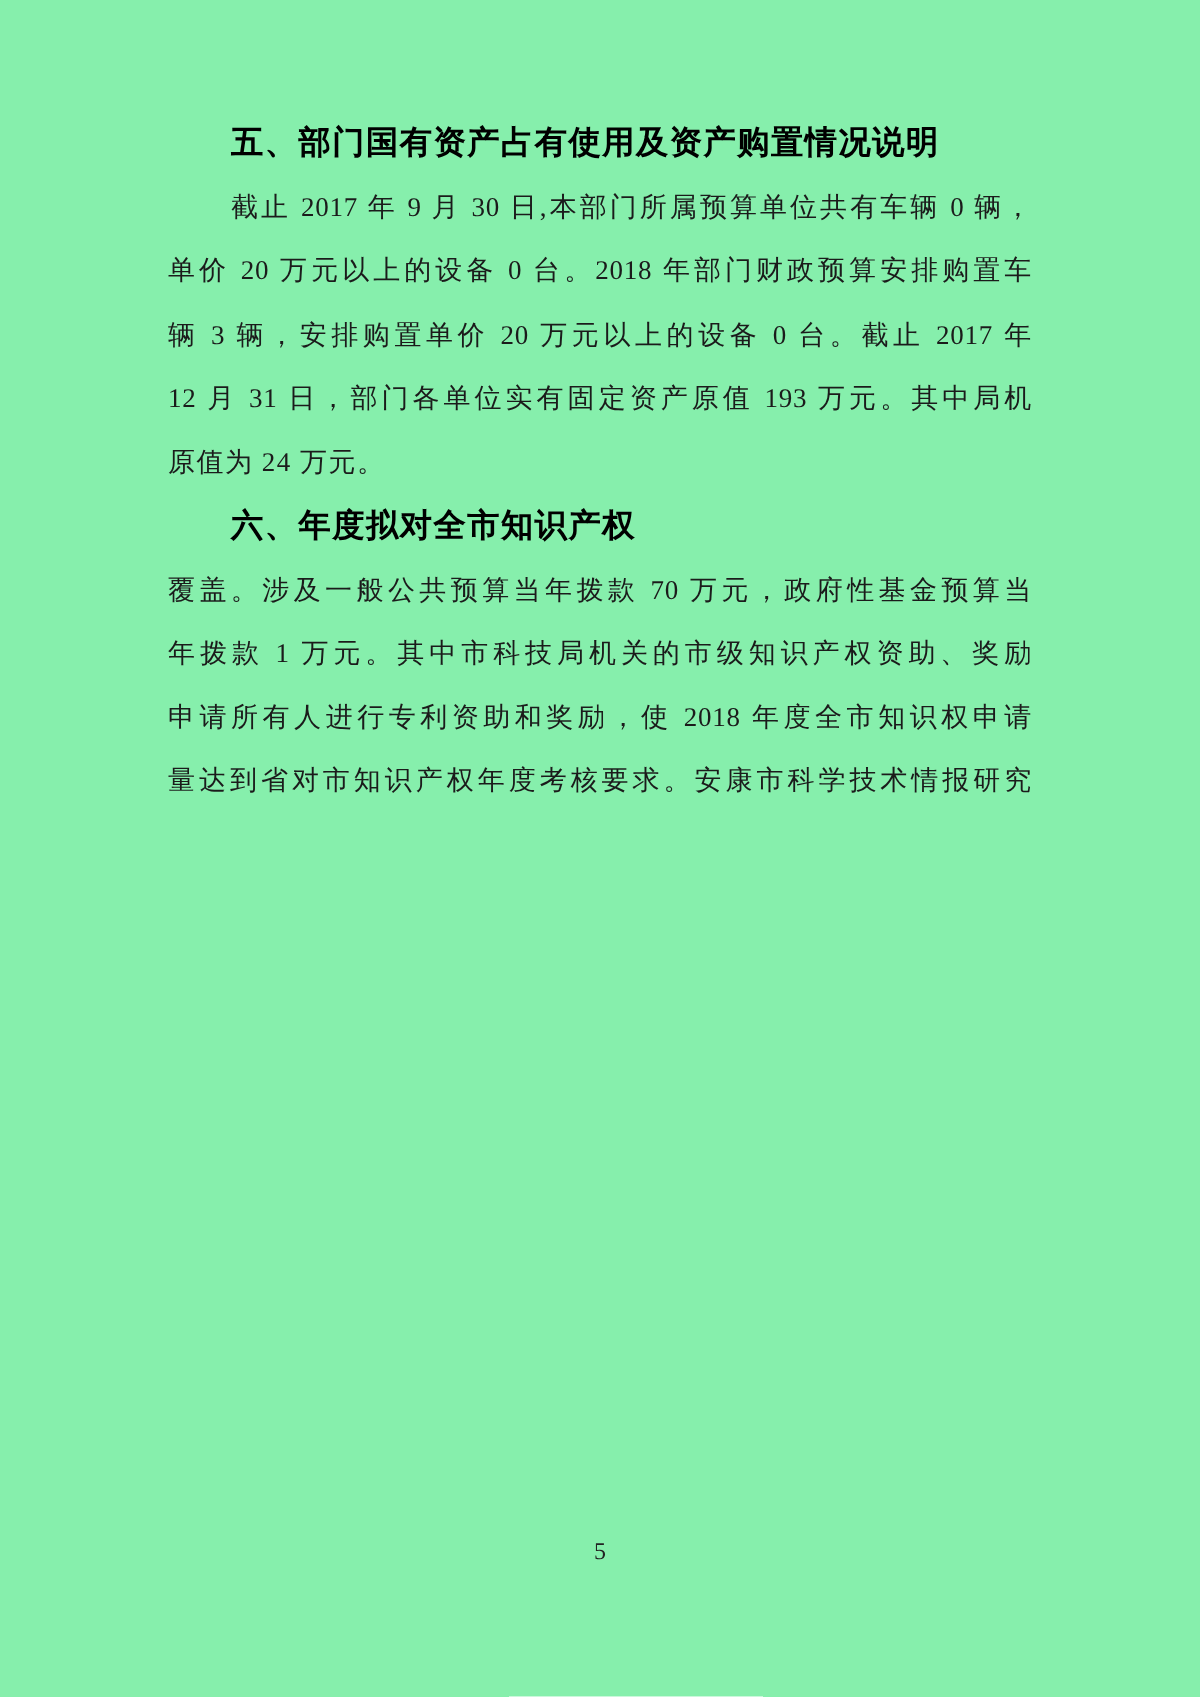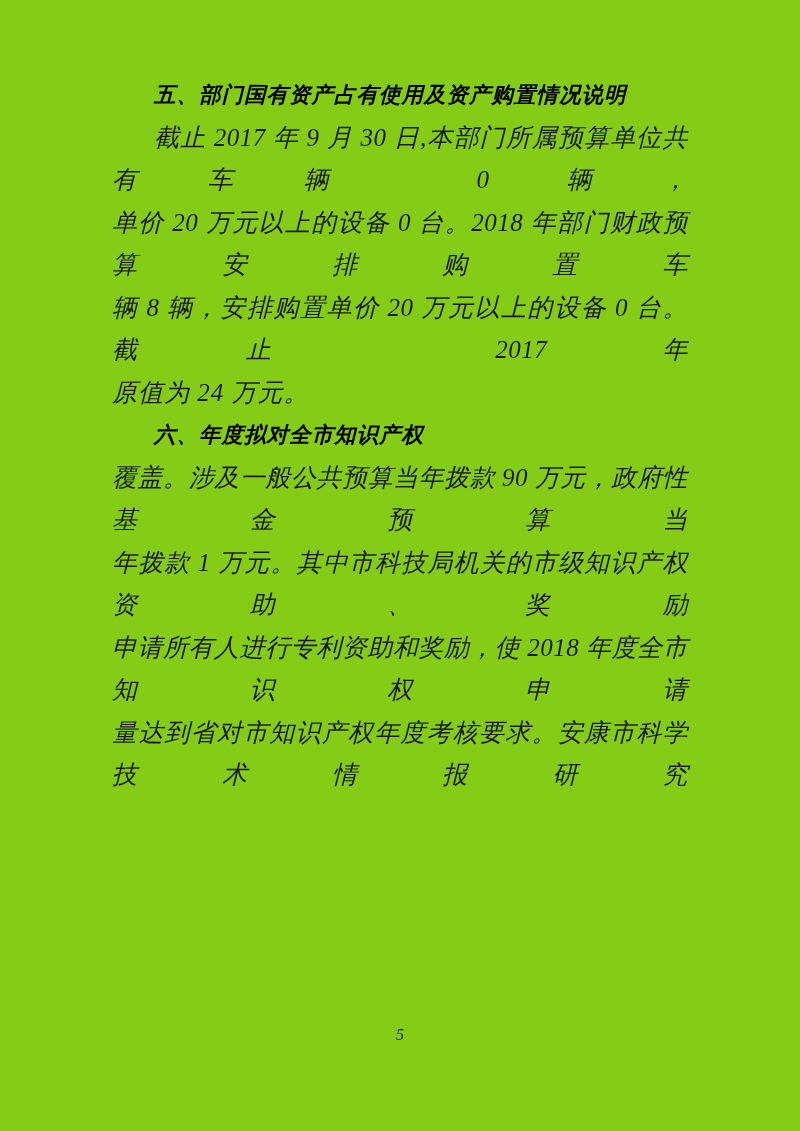--- a/index.html
+++ b/index.html
@@ -8,26 +8,25 @@
     width: 800px;
     height: 1131px;
     position: relative;
     font-family: "Liberation Serif", "DejaVu Serif", serif;
     color: #1b1b1b;
     overflow: hidden;
   }
   .page {
     position: absolute;
     inset: 0;
-    background: #84cc16;
+    background: #86efac;
     padding: 74px 112px 0 112px;
-    font-style: italic;
   }
   .line {
-    font-size: 25px;
+    font-size: 18px;
     line-height: 42.5px;
     text-align: justify;
     text-align-last: justify;
     letter-spacing: 0.5px;
     white-space: normal;
   }
   .line.indent { text-indent: 42px; }
   .line.para-end {
     text-align: center;
     text-align-last: left;
@@ -56,23 +55,24 @@
   }
 </style>
 </head>
 <body>
 
 <div class="page">
 
   <div class="heading">五、部门国有资产占有使用及资产购置情况说明</div>
   <div class="line indent">截止 2017 年 9 月 30 日,本部门所属预算单位共有车辆 0 辆，</div>
   <div class="line">单价 20 万元以上的设备 0 台。2018 年部门财政预算安排购置车</div>
-  <div class="line">辆 8 辆，安排购置单价 20 万元以上的设备 0 台。截止 2017 年</div>
+  <div class="line">辆 3 辆，安排购置单价 20 万元以上的设备 0 台。截止 2017 年</div>
+  <div class="line">12 月 31 日，部门各单位实有固定资产原值 193 万元。其中局机</div>
   <div class="line para-end">原值为 24 万元。</div>
 
   <div class="heading">六、年度拟对全市知识产权</div>
-  <div class="line">覆盖。涉及一般公共预算当年拨款 90 万元，政府性基金预算当</div>
+  <div class="line">覆盖。涉及一般公共预算当年拨款 70 万元，政府性基金预算当</div>
   <div class="line">年拨款 1  万元。其中市科技局机关的市级知识产权资助、奖励</div>
   <div class="line">申请所有人进行专利资助和奖励，使 2018 年度全市知识权申请</div>
   <div class="line">量达到省对市知识产权年度考核要求。安康市科学技术情报研究</div>
 
   <div class="page-number">5</div>
 </div>
 
 </body></html>

